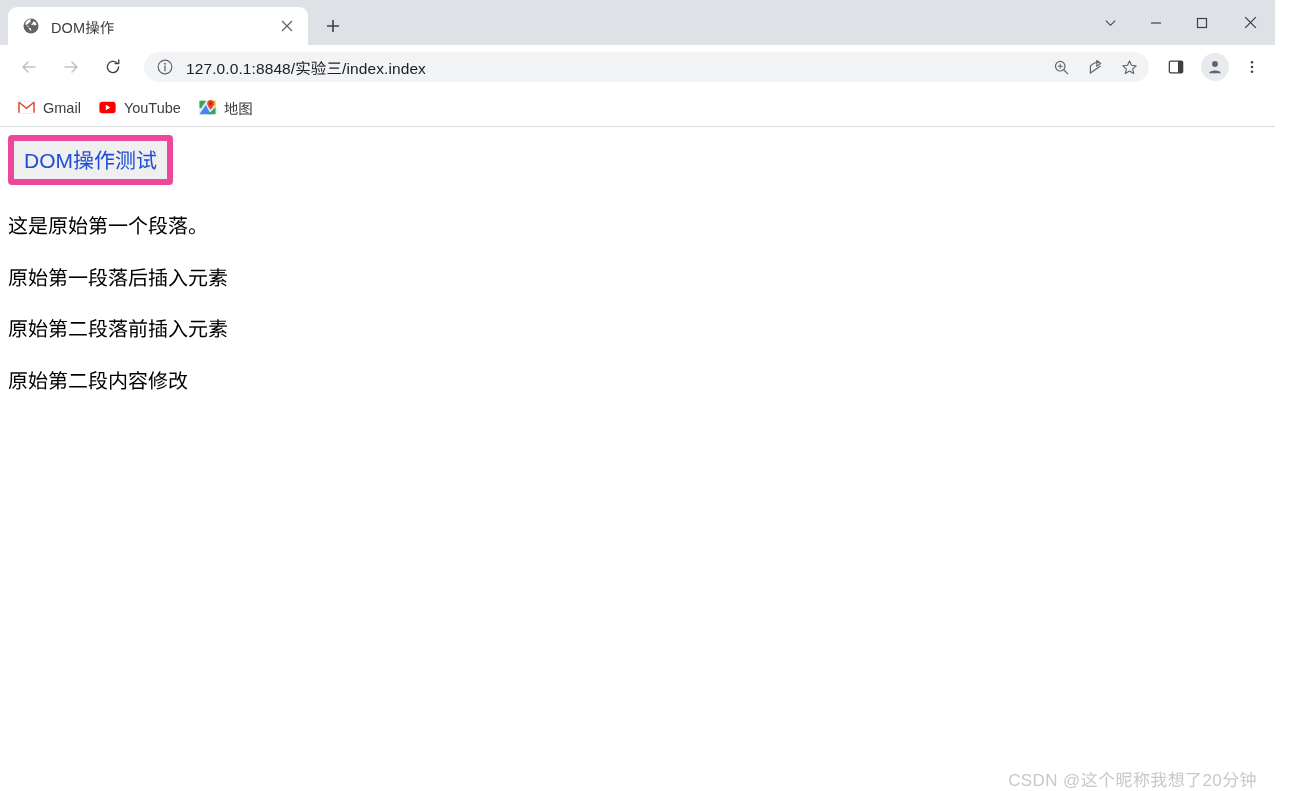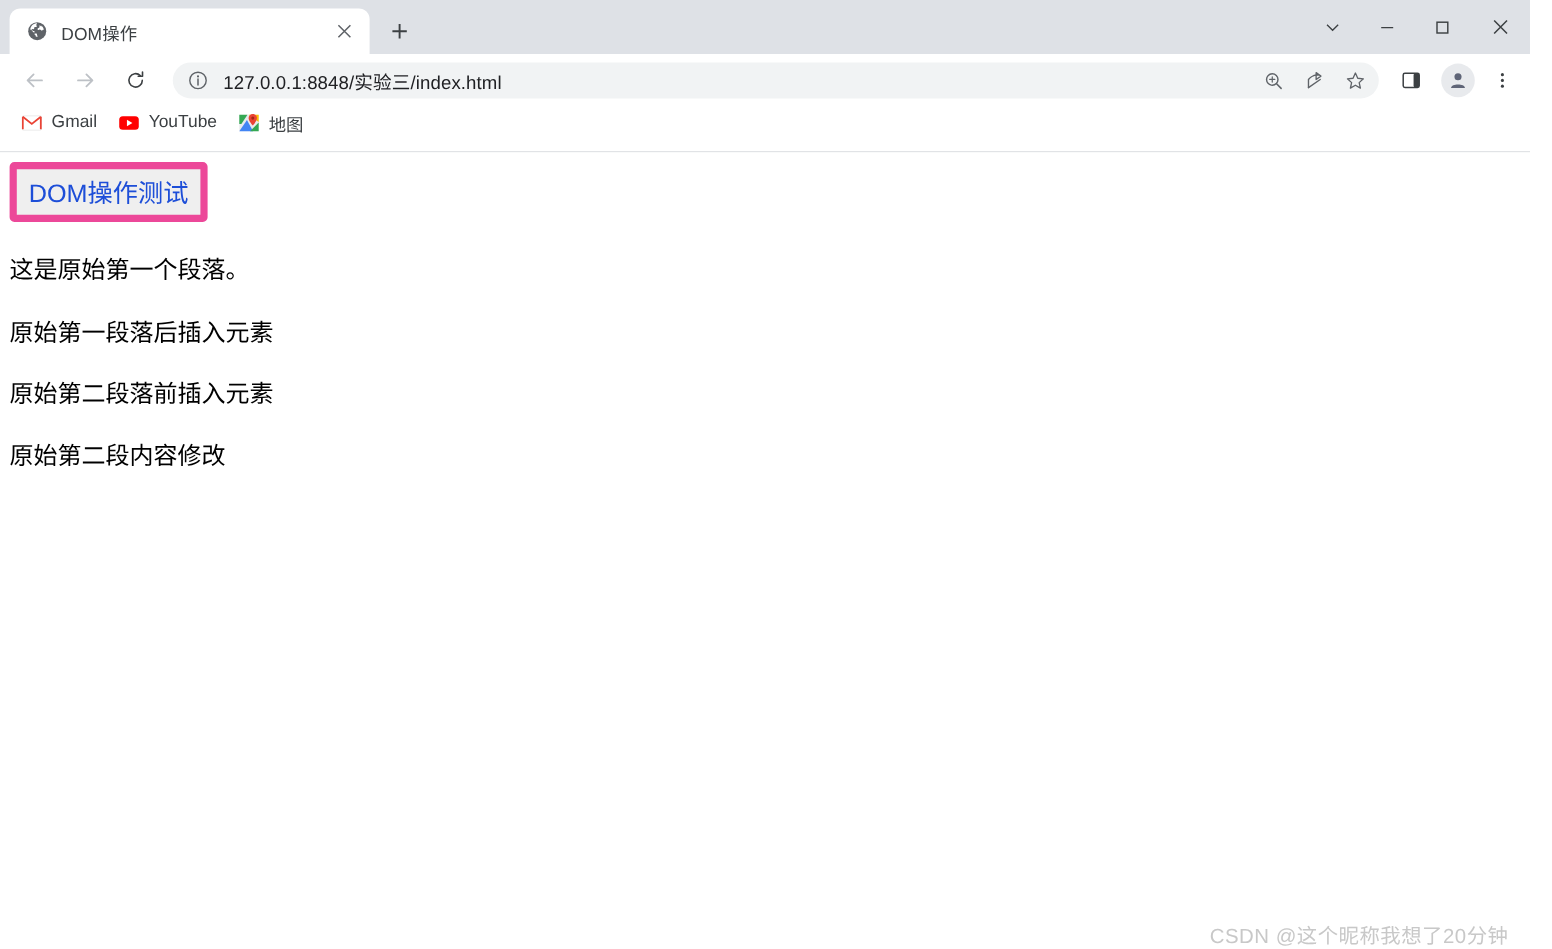--- a/index.html
+++ b/index.html
@@ -189,21 +189,21 @@
     align-items: center;
     justify-content: center;
     flex: 0 0 auto;
   }
 
   
   .bookmarks {
     height: 38px;
     background: #ffffff;
     display: flex;
-    align-items: flex-start;
+    align-items: center;
     padding: 0 10px;
     box-sizing: border-box;
     border-bottom: 1px solid #dadce0;
     flex: 0 0 auto;
   }
   .bm {
     display: flex;
     align-items: center;
     height: 26px;
     padding: 0 8px;
@@ -333,21 +333,21 @@
         <path d="M16.4 2.2 V6.2 H12.4" stroke="currentColor" stroke-width="1.5" fill="none" stroke-linecap="round" stroke-linejoin="round"></path>
       </svg>
     </div>
 
     <div class="omnibox">
       <svg class="site-icon" viewBox="0 0 20 20">
         <circle cx="10" cy="10" r="7.6" stroke="#5f6368" stroke-width="1.3" fill="none"></circle>
         <circle cx="10" cy="6.3" r="1" fill="#5f6368"></circle>
         <path d="M10 8.8 V14.2" stroke="#5f6368" stroke-width="1.4" stroke-linecap="round"></path>
       </svg>
-      <span class="url" title="127.0.0.1:8848/实验三/index.html">127.0.0.1:8848/实验三/index.html</span>
+      <span class="url" title="127.0.0.1:8848/实验三/index.html">127.0.0.1:8848/实验三/index.index</span>
       <div class="omni-actions">
         <div class="omni-btn">
           <svg width="17" height="17" viewBox="0 0 20 20">
             <circle cx="8.5" cy="8.5" r="5.6" stroke="currentColor" stroke-width="1.4" fill="none"></circle>
             <path d="M12.7 12.7 L17.2 17.2" stroke="currentColor" stroke-width="1.5" stroke-linecap="round"></path>
             <path d="M8.5 6 V11 M6 8.5 H11" stroke="currentColor" stroke-width="1.2" stroke-linecap="round"></path>
           </svg>
         </div>
         <div class="omni-btn">
           <svg width="17" height="17" viewBox="0 0 20 20">

